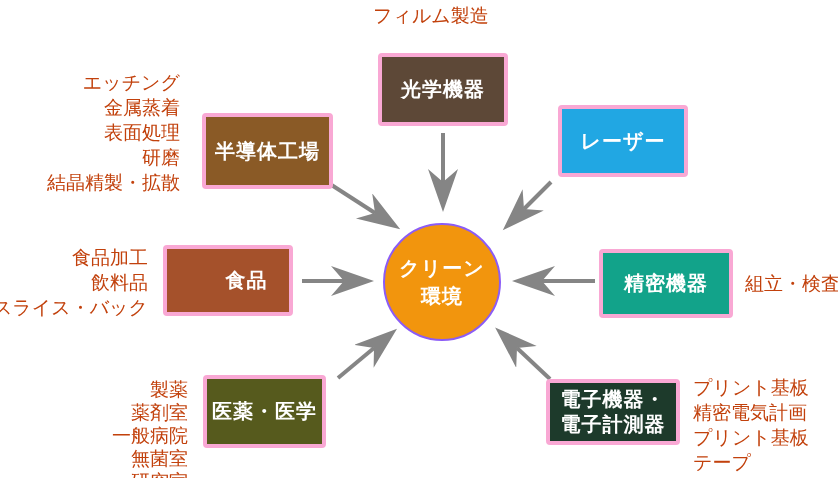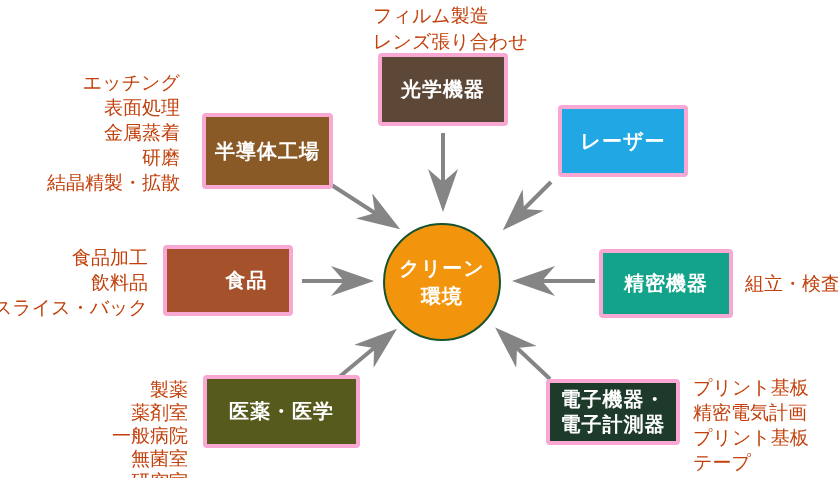--- a/index.html
+++ b/index.html
@@ -33,21 +33,21 @@
     font-weight: bold;
     line-height: 25px;
     text-align: center;
     box-sizing: border-box;
     letter-spacing: 1px;
   }
   .center-circle {
     position: absolute;
     left: 383px; top: 223px;
     width: 118px; height: 118px;
-    border: 2px solid #14532d;
+    border: 2px solid #8b5cf6;
     border-radius: 50%;
     display: flex;
     flex-direction: column;
     align-items: center;
     justify-content: center;
     color: #ffffff;
     font-size: 20px;
     font-weight: bold;
     line-height: 28px;
     text-align: center;
@@ -69,21 +69,21 @@
   .notes-food          { right: 690px; top: 245px; line-height: 25px; }
   .notes-precision     { left: 745px; top: 271px; }
   .notes-medical       { right: 650px; top: 378px; line-height: 23px; }
   .notes-electronics   { left: 693px; top: 375px; line-height: 25px; }
 
   .box-optical       { left: 378px; top: 53px;  width: 130px; height: 73px; }
   .box-semiconductor { left: 202px; top: 113px; width: 131px; height: 76px; }
   .box-laser         { left: 558px; top: 105px; width: 130px; height: 72px; text-align: center; }
   .box-food          { left: 163px; top: 245px; width: 130px; height: 71px; padding-left: 37px; }
   .box-precision     { left: 599px; top: 249px; width: 134px; height: 69px; }
-  .box-medical       { left: 203px; top: 375px; width: 157px; height: 73px; }
+  .box-medical       { left: 203px; top: 375px; width: 123px; height: 73px; }
   .box-electronics   { left: 546px; top: 379px; width: 134px; height: 66px; }
 </style>
 </head>
 <body>
 
 <div class="canvas">
 
   <svg class="arrow-layer" width="838" height="478" viewBox="0 0 838 478" xmlns="http://www.w3.org/2000/svg">
     <defs>
       <marker id="ah" markerUnits="userSpaceOnUse" markerWidth="46" markerHeight="32" refX="13" refY="15" orient="auto">
@@ -102,30 +102,29 @@
   <div class="center-circle" style="background-color: rgb(242, 149, 13);">
     <div>クリーン</div>
     <div>環境</div>
   </div>
 
   <div class="node-box box-optical" style="background-color: rgb(93, 72, 55);">
     <span>光学機器</span>
   </div>
   <div class="notes notes-optical">
     <div>フィルム製造</div>
-    <div>レンズ張り合わせ</div>
   </div>
 
   <div class="node-box box-semiconductor" style="background-color: rgb(138, 90, 38);">
     <span>半導体工場</span>
   </div>
   <div class="notes notes-semiconductor align-right">
     <div>エッチング</div>
+    <div>金属蒸着</div>
     <div>表面処理</div>
-    <div>金属蒸着</div>
     <div>研磨</div>
     <div>結晶精製・拡散</div>
   </div>
 
   <div class="node-box box-laser" style="background-color: rgb(33, 167, 227);">
     <span>レーザー</span>
   </div>
 
   <div class="node-box box-food" style="background-color: rgb(165, 81, 43);">
     <span>食品</span>

